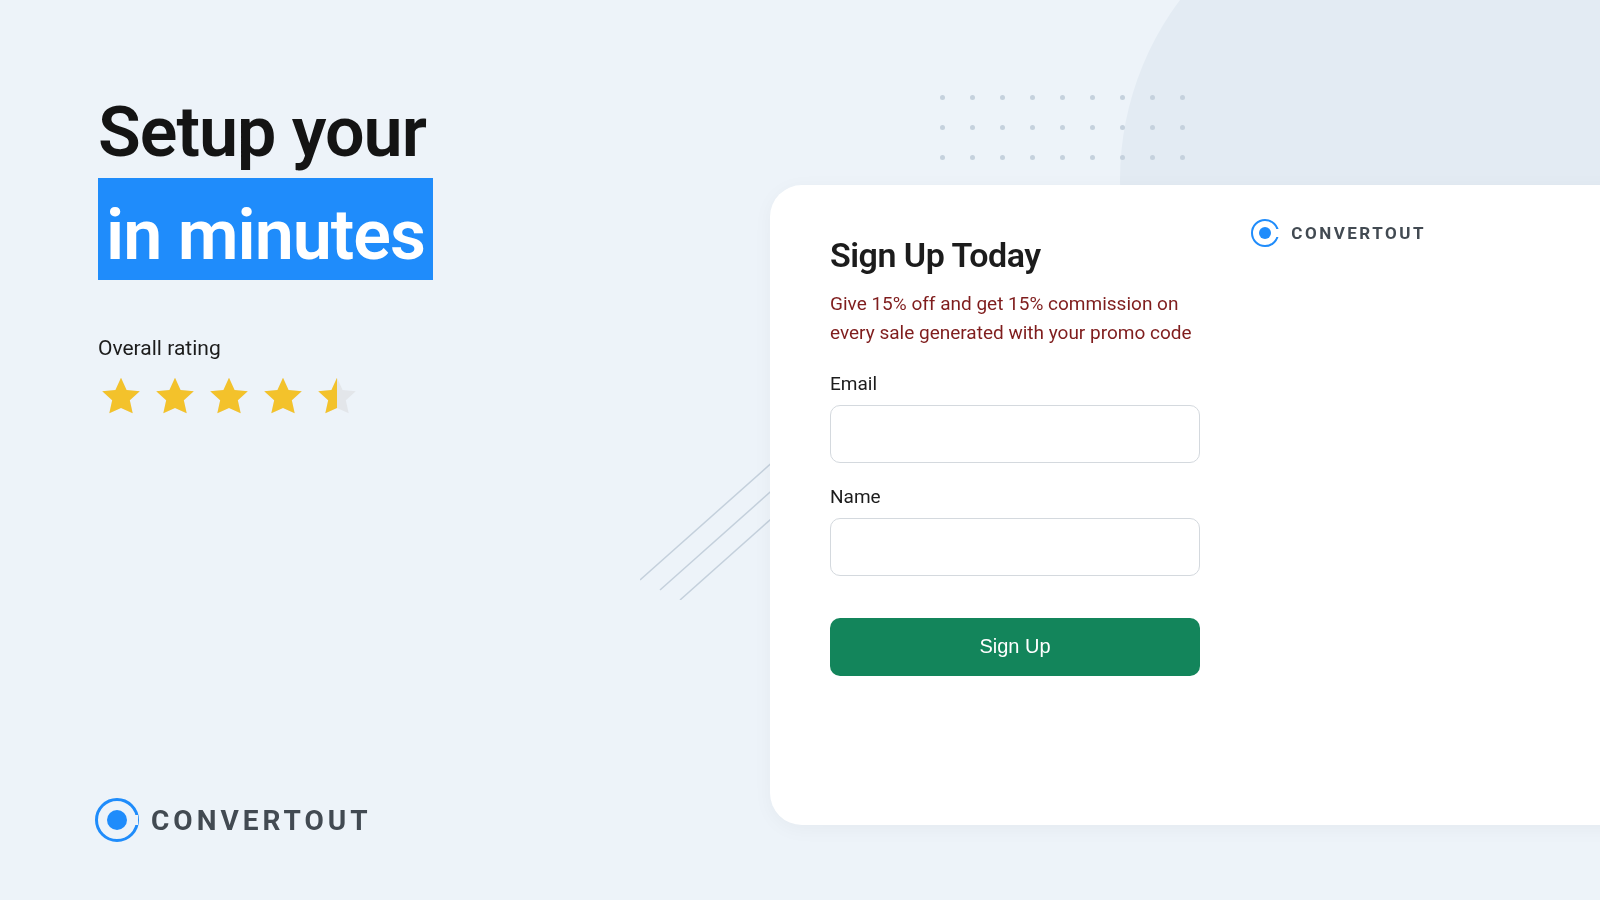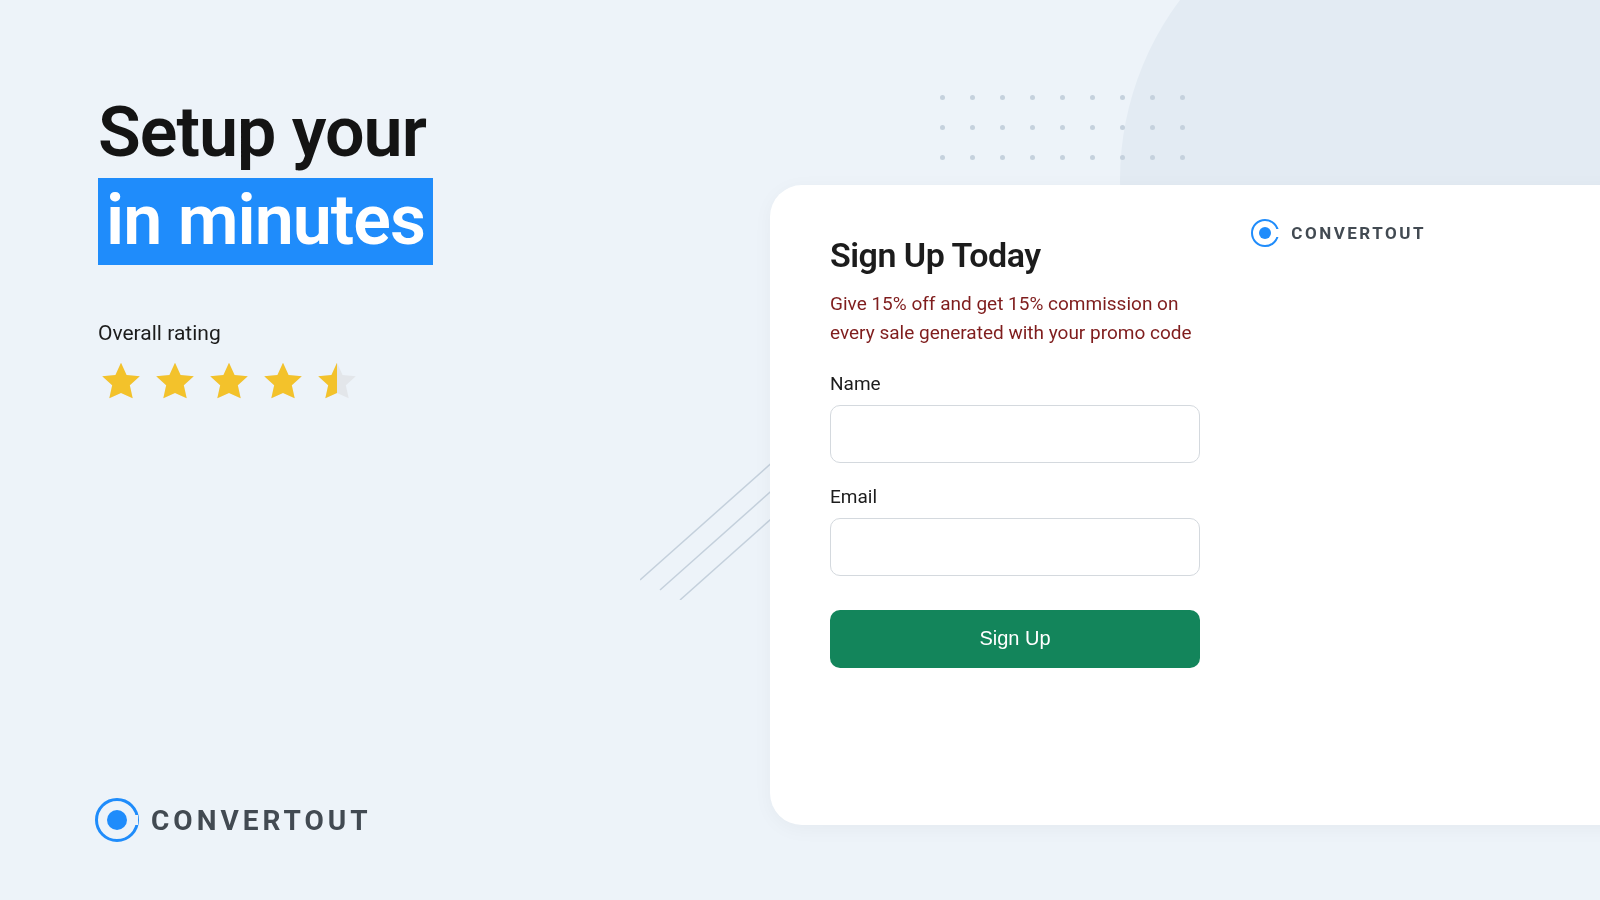--- a/index.html
+++ b/index.html
@@ -53,21 +53,21 @@
     font-size: 70px;
     font-weight: 600;
     color: #141414;
     line-height: 1.18;
     letter-spacing: -1px;
   }
   .highlight {
     background: #1f8cfb;
     color: #fff;
     display: inline-block;
-    padding: 1px 8px 4px 8px;
+    padding: 16px 8px 4px 8px;
     margin-top: 4px;
   }
   .rating-block { margin-top: 56px; }
   .rating-label {
     font-size: 21px;
     color: #1c1c1c;
     font-weight: 400;
   }
   .stars-row {
     margin-top: 14px;
@@ -135,21 +135,21 @@
   .signup-btn {
     width: 100%;
     height: 58px;
     border: none;
     border-radius: 10px;
     background: #13855b;
     color: #fff;
     font-size: 20px;
     font-weight: 500;
     cursor: pointer;
-    margin-top: 12px;
+    margin-top: 20px;
   }
 
   
   .logo { display:flex; align-items:center; gap:12px; }
   .logo-mark {
     width:36px; height:36px; border-radius:50%;
     border:3px solid #1f8cfb;
     display:flex; align-items:center; justify-content:center;
     position:relative;
   }
@@ -289,23 +289,23 @@
       <span class="logo-mark"></span>
       <span class="logo-text">CONVERTOUT</span>
     </div>
   </div>
 
   <h2>Sign Up Today</h2>
   <p class="card-sub">Give 15% off and get 15% commission on every sale generated with your promo code</p>
 
   <div class="form">
     <div class="field">
+      <label for="f-email">Email</label>
+      <input id="f-email" type="email" value="" style="">
+    </div>
+    <div class="field">
       <label for="f-name">Name</label>
       <input id="f-name" type="text" value="" style="">
     </div>
-    <div class="field">
-      <label for="f-email">Email</label>
-      <input id="f-email" type="email" value="" style="">
-    </div>
     <button class="signup-btn">Sign Up</button>
   </div>
 
 </div>
 
 </body></html>

